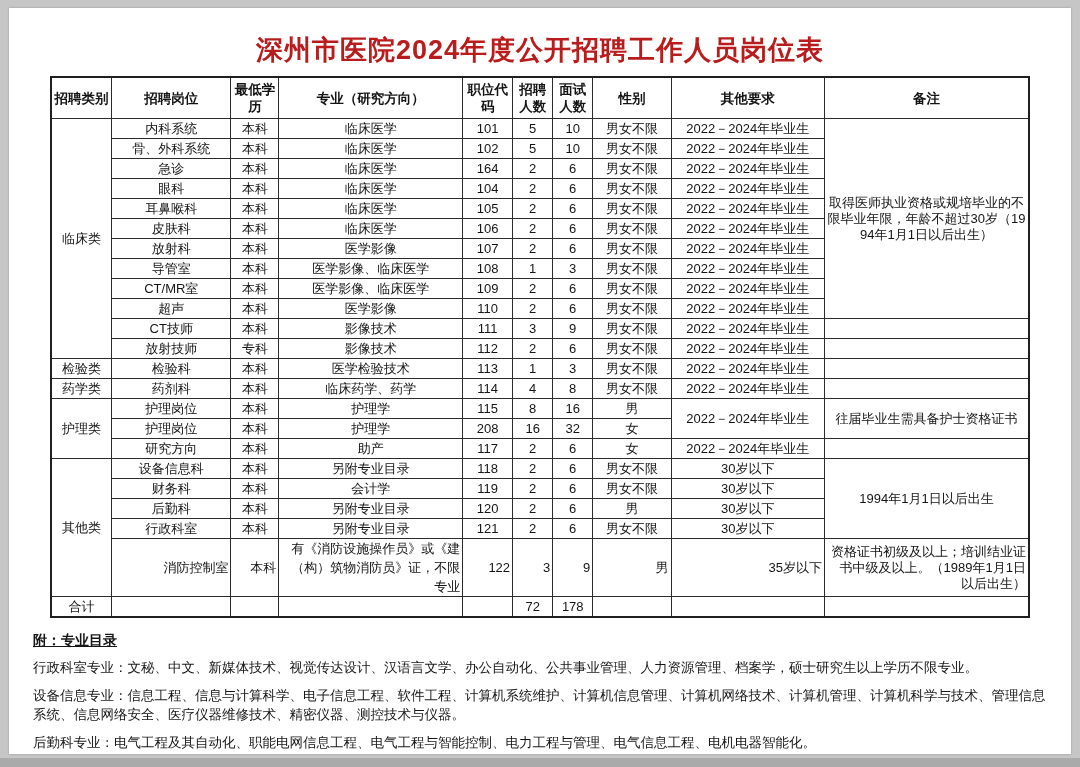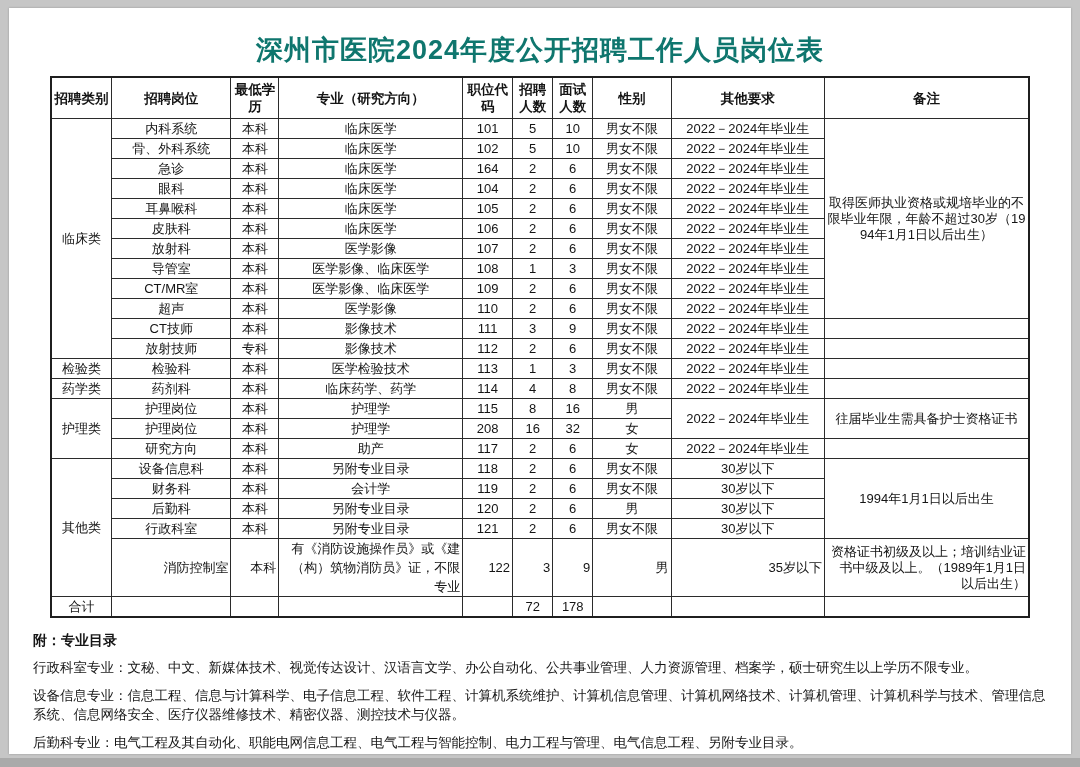--- a/index.html
+++ b/index.html
@@ -10,41 +10,41 @@
   }
   .frame{position:relative;width:1080px;height:767px;background:#c6c6c6;}
   .frame-bottom{position:absolute;left:0;bottom:0;width:100%;height:9px;background:#aaaaaa;}
   .page{
     position:absolute;left:9px;top:8px;right:9px;bottom:13px;
     background:#ffffff;color:#161616;
     box-shadow:0 0 2px rgba(0,0,0,.25);
   }
   .title{
     text-align:center;font-weight:bold;font-size:27px;letter-spacing:1px;
-    color:#0f766e;padding-top:26px;line-height:32px;
+    color:#b91c1c;padding-top:26px;line-height:32px;
   }
   table.positions{
     border-collapse:collapse;table-layout:fixed;
     width:980px;margin:10px auto 0 auto;
     border:2px solid #1f1f1f;
   }
   table.positions th, table.positions td{
     border:1px solid #2b2b2b;
     text-align:center;vertical-align:middle;
     padding:0 2px;font-size:13px;line-height:19px;color:#141414;
     overflow:hidden;word-break:break-all;
   }
   table.positions th{
     font-size:13.5px;font-weight:bold;line-height:17px;height:38px;padding:1px;
   }
   table.positions td.remark{font-size:13px;line-height:16px;}
   table.positions td.left{text-align:left;padding-left:4px;}
   table.positions tr.tall td{height:50px;text-align:right;}
   .notes{padding:10px 24px 0 24px;}
-  .notes-heading{font-weight:bold;font-size:14px;line-height:20px;margin:2px 0 8px 0;}
+  .notes-heading{font-weight:bold;font-size:14px;line-height:20px;margin:2px 0 8px 0;text-decoration:underline;}
   .note-line{font-size:13.5px;line-height:19px;margin:0 0 9px 0;word-break:break-all;}
   .note-label{font-weight:normal;}
 </style>
 </head>
 <body>
 
 <div class="frame">
   <div class="page">
 
     <div class="title">深州市医院2024年度公开招聘工作人员岗位表</div>
@@ -327,19 +327,19 @@
 
     <div class="notes">
       <div class="notes-heading">附：专业目录</div>
       <p class="note-line">
         <span class="note-label">行政科室专业：</span><span>文秘、中文、新媒体技术、视觉传达设计、汉语言文学、办公自动化、公共事业管理、人力资源管理、档案学，硕士研究生以上学历不限专业。</span>
       </p>
       <p class="note-line">
         <span class="note-label">设备信息专业：</span><span>信息工程、信息与计算科学、电子信息工程、软件工程、计算机系统维护、计算机信息管理、计算机网络技术、计算机管理、计算机科学与技术、管理信息系统、信息网络安全、医疗仪器维修技术、精密仪器、测控技术与仪器。</span>
       </p>
       <p class="note-line">
-        <span class="note-label">后勤科专业：</span><span>电气工程及其自动化、职能电网信息工程、电气工程与智能控制、电力工程与管理、电气信息工程、另附专业目录。</span>
+        <span class="note-label">后勤科专业：</span><span>电气工程及其自动化、职能电网信息工程、电气工程与智能控制、电力工程与管理、电气信息工程、电机电器智能化。</span>
       </p>
     </div>
 
   </div>
   <div class="frame-bottom"></div>
 </div>
 
 </body></html>

